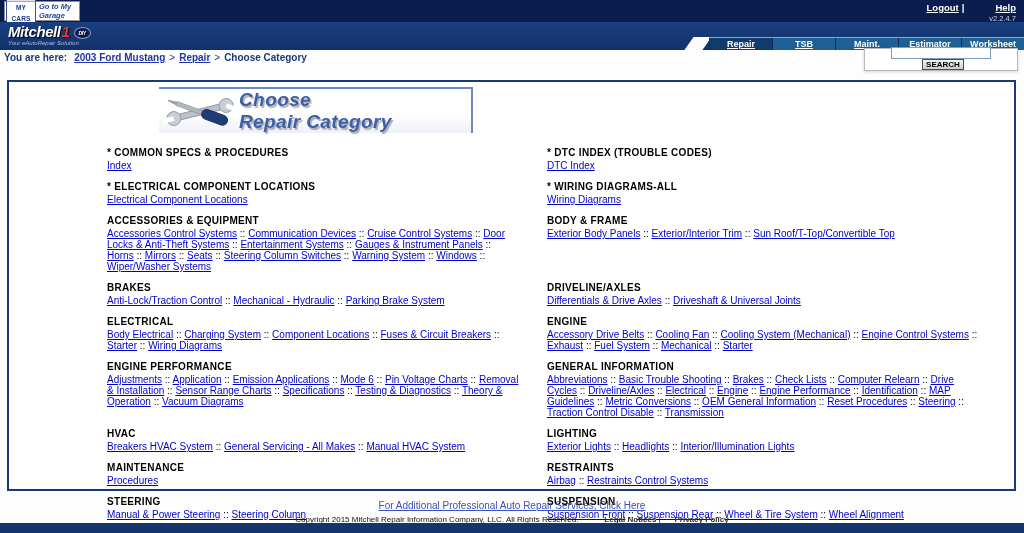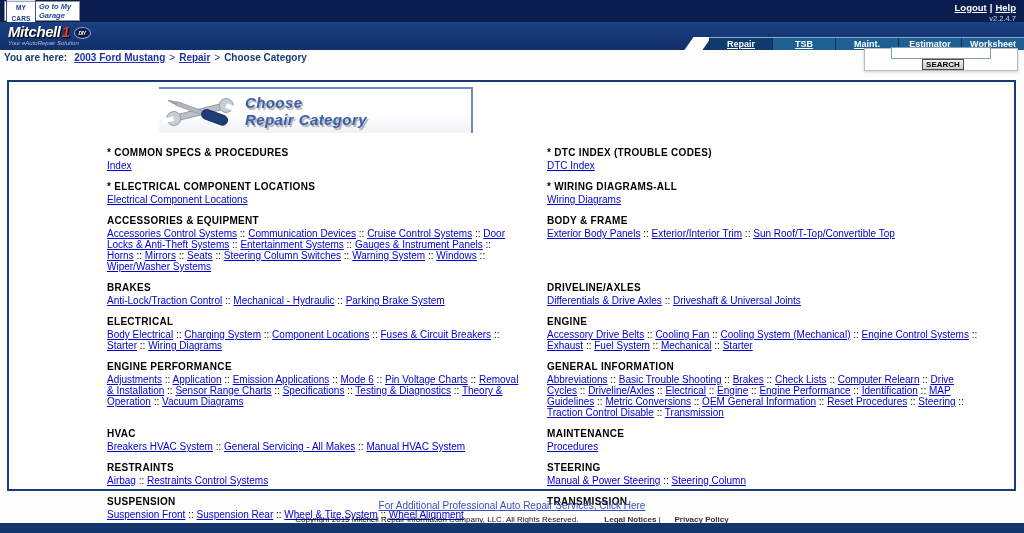--- a/index.html
+++ b/index.html
@@ -11,21 +11,21 @@
   .topbar { position:absolute; top:0; left:0; width:1024px; height:22px; background:#0a1d4e; }
   .garage-btn { position:absolute; left:4px; top:1px; height:20px; background:#ffffff;
     border:1px solid #8e8e8e; display:flex; align-items:center; padding:1px; cursor:pointer; }
   .plate { border:1px solid #3a5390; width:30px; text-align:center; background:#fff; }
   .plate-strip { height:3px; background:#dfe4f2; border-bottom:1px solid #9aa7cc; }
   .plate-text { font-size:6.5px; font-weight:bold; color:#1a3a8c; line-height:11px; letter-spacing:.2px; }
   .garage-label { width:42px; padding:1px 2px 0 3px; font-size:7.5px; font-weight:bold; font-style:italic;
     color:#1f4596; line-height:1.15; }
   .top-right { position:absolute; right:8px; top:2px; text-align:right; }
   .top-links { font-size:9.5px; font-weight:bold; color:#fff; }
-  .top-links a { color:#fff; text-decoration:underline; }
+  .top-links a { color:#fff; text-decoration:underline;margin-left:28px; }
   .top-links .pipe { margin:0 3px; }
   .version { font-size:7.5px; color:#cdd6ea; margin-top:1px; }
 
   
   .logobar { position:absolute; top:22px; left:0; width:1024px; height:28px;
     background:linear-gradient(180deg,#1a4080,#12306a); }
   .logo { position:absolute; left:8px; top:1px; cursor:pointer; }
   .logo-main { font-size:15px; font-weight:bold; font-style:italic; color:#fff; letter-spacing:-0.4px;
     text-shadow:1px 1px 1px #000; }
   .logo-one { color:#e8392b; padding-left:1px; }
@@ -57,21 +57,21 @@
     font-family:"Liberation Sans",sans-serif; color:#000;
     background:linear-gradient(180deg,#f4f4f2,#cfcdc6); border:1px solid #4c4c4c; cursor:pointer; }
 
   
   .main-box { position:absolute; top:80px; left:7px; width:1009px; height:411px; background:#fff;
     border:2px solid #1a3a77; }
   .banner { margin:5px 0 0 150px; width:314px; height:46px; display:flex; align-items:center;
     border-top:2px solid #6d89bd; border-right:2px solid #6d89bd;
     background:linear-gradient(180deg,#ffffff 55%,#eef1f7); }
   .tools-icon { flex:0 0 auto; margin-left:2px; }
-  .banner-title { margin-left:6px; font-size:15px; font-weight:bold; font-style:italic; color:#3b5fa9;
+  .banner-title { font-size:19px; font-weight:bold; font-style:italic; color:#3b5fa9;
     line-height:1.15; letter-spacing:.4px; text-shadow:1.5px 1.5px 1px rgba(110,110,110,.55); }
 
   
   .category-grid { display:grid; grid-template-columns:412px 436px; column-gap:28px; row-gap:10px;
     margin:14px 0 0 98px; }
   .cat-heading { font-size:10px; font-weight:bold; color:#000; letter-spacing:.3px; line-height:11px;
     margin-bottom:2px; }
   .cat-links { font-size:10px; line-height:11px; color:#000; }
   .cat-link { color:#0000cc; text-decoration:underline; }
 
@@ -197,20 +197,24 @@
       </div>
       <div class="cat-cell">
         <div class="cat-heading">GENERAL INFORMATION</div>
         <div class="cat-links"><a class="cat-link">Abbreviations</a><span class="sep"> :: </span><a class="cat-link">Basic Trouble Shooting</a><span class="sep"> :: </span><a class="cat-link">Brakes</a><span class="sep"> :: </span><a class="cat-link">Check Lists</a><span class="sep"> :: </span><a class="cat-link">Computer Relearn</a><span class="sep"> :: </span><a class="cat-link">Drive Cycles</a><span class="sep"> :: </span><a class="cat-link">Driveline/Axles</a><span class="sep"> :: </span><a class="cat-link">Electrical</a><span class="sep"> :: </span><a class="cat-link">Engine</a><span class="sep"> :: </span><a class="cat-link">Engine Performance</a><span class="sep"> :: </span><a class="cat-link">Identification</a><span class="sep"> :: </span><a class="cat-link">MAP Guidelines</a><span class="sep"> :: </span><a class="cat-link">Metric Conversions</a><span class="sep"> :: </span><a class="cat-link">OEM General Information</a><span class="sep"> :: </span><a class="cat-link">Reset Procedures</a><span class="sep"> :: </span><a class="cat-link">Steering</a><span class="sep"> :: </span><a class="cat-link">Traction Control Disable</a><span class="sep"> :: </span><a class="cat-link">Transmission</a></div>
       </div>
       <div class="cat-cell">
         <div class="cat-heading">HVAC</div>
         <div class="cat-links"><a class="cat-link">Breakers HVAC System</a><span class="sep"> :: </span><a class="cat-link">General Servicing - All Makes</a><span class="sep"> :: </span><a class="cat-link">Manual HVAC System</a></div>
       </div>
       <div class="cat-cell">
+        <div class="cat-heading">LIGHTING</div>
+        <div class="cat-links"><a class="cat-link">Exterior Lights</a><span class="sep"> :: </span><a class="cat-link">Headlights</a><span class="sep"> :: </span><a class="cat-link">Interior/Illumination Lights</a></div>
+      </div>
+      <div class="cat-cell">
         <div class="cat-heading">MAINTENANCE</div>
         <div class="cat-links"><a class="cat-link">Procedures</a></div>
       </div>
       <div class="cat-cell">
         <div class="cat-heading">RESTRAINTS</div>
         <div class="cat-links"><a class="cat-link">Airbag</a><span class="sep"> :: </span><a class="cat-link">Restraints Control Systems</a></div>
       </div>
       <div class="cat-cell">
         <div class="cat-heading">STEERING</div>
         <div class="cat-links"><a class="cat-link">Manual &amp; Power Steering</a><span class="sep"> :: </span><a class="cat-link">Steering Column</a></div>

